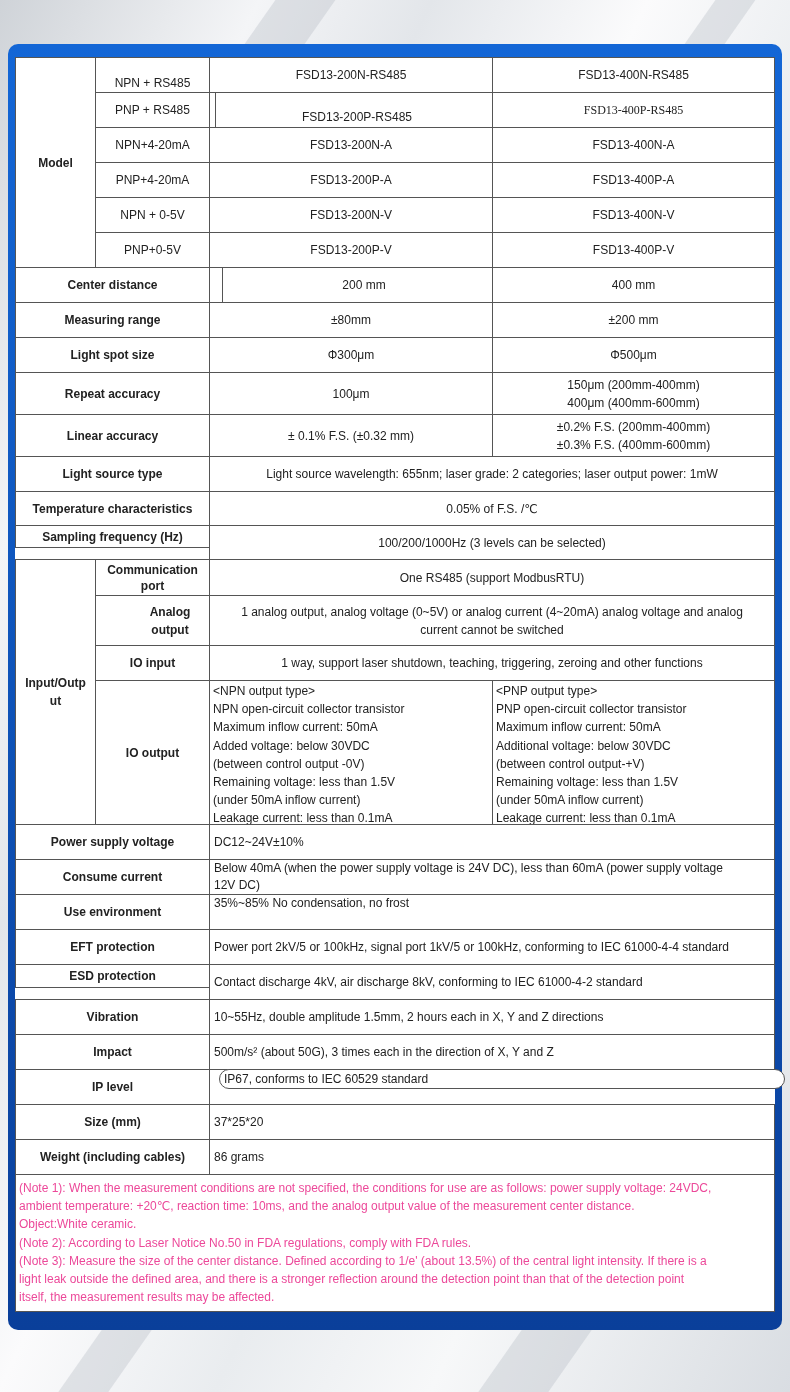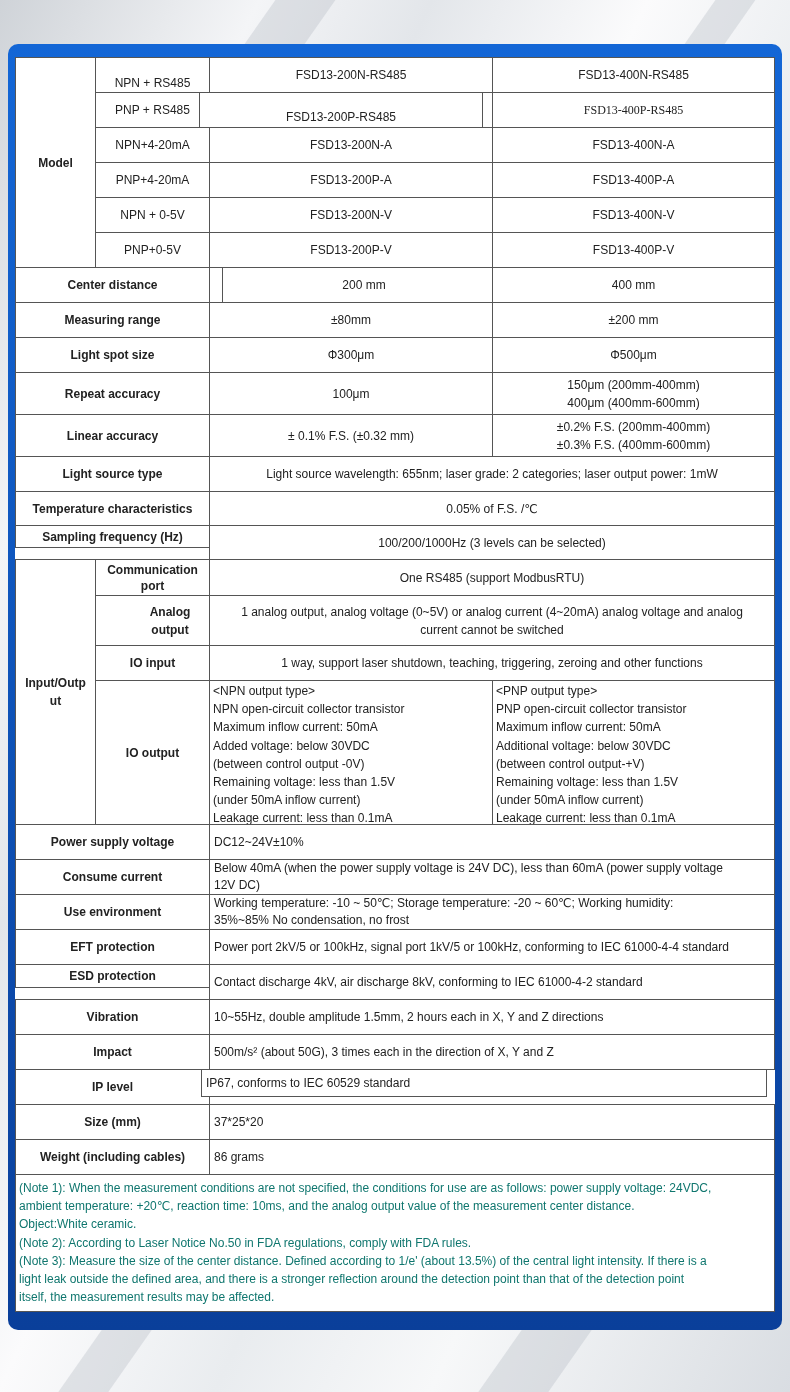--- a/index.html
+++ b/index.html
@@ -25,21 +25,21 @@
     font-size:12px; color:#222; line-height:18px; padding:0 4px; background:#fff;
   }
   .label { font-weight:bold; }
   .left { justify-content:flex-start; text-align:left; padding-left:4px; }
   .multiline { flex-direction:column; }
   .multiline span { display:block; }
   .io-block { align-items:flex-start; justify-content:flex-start; text-align:left; flex-direction:column; padding:1px 3px; }
   .io-block span { display:block; white-space:nowrap; line-height:18.2px; }
   .notes {
     position:absolute; left:15px; top:1173px; width:760px; height:139px; box-sizing:border-box;
-    border:1px solid #555; border-top:none; padding:6px 2px 0 3px; font-size:12px; line-height:18.2px; color:#0f766e;
+    border:1px solid #555; border-top:none; padding:6px 2px 0 3px; font-size:12px; line-height:18.2px; color:#ec4899;
   }
   .notes div { white-space:nowrap; }
 </style>
 </head>
 <body>
 
 <div class="bg-stripe" style="left:260px;top:0;width:60px;height:44px;"></div>
 <div class="bg-stripe" style="left:700px;top:0;width:40px;height:44px;"></div>
 <div class="bg-stripe" style="left:80px;top:1330px;width:50px;height:62px;"></div>
 <div class="bg-stripe" style="left:500px;top:1330px;width:70px;height:62px;"></div>
@@ -47,21 +47,21 @@
 <div class="frame"></div>
 <div class="sheet"></div>
 
 <div class="cell label" style="left:16px;top:58px;width:81px;height:211px;">Model</div>
 
 <div class="cell" style="left:96px;top:58px;width:115px;height:52px;">NPN + RS485</div>
 <div class="cell" style="left:210px;top:58px;width:284px;height:36px;">FSD13-200N-RS485</div>
 <div class="cell" style="left:493px;top:58px;width:283px;height:36px;">FSD13-400N-RS485</div>
 
 <div class="cell" style="left:96px;top:93px;width:115px;height:36px;">PNP + RS485</div>
-<div class="cell" style="left:200px;top:93px;width:284px;height:49px;">FSD13-200P-RS485</div>
+<div class="cell" style="left:216px;top:93px;width:284px;height:49px;">FSD13-200P-RS485</div>
 <div class="cell" style="left:493px;top:93px;width:283px;height:36px;font-family:Liberation Serif, serif;">FSD13-400P-RS485</div>
 
 <div class="cell" style="left:96px;top:128px;width:115px;height:36px;text-align:right;">NPN+4-20mA</div>
 <div class="cell" style="left:210px;top:128px;width:284px;height:36px;">FSD13-200N-A</div>
 <div class="cell" style="left:493px;top:128px;width:283px;height:36px;">FSD13-400N-A</div>
 
 <div class="cell" style="left:96px;top:163px;width:115px;height:36px;">PNP+4-20mA</div>
 <div class="cell" style="left:210px;top:163px;width:284px;height:36px;">FSD13-200P-A</div>
 <div class="cell" style="left:493px;top:163px;width:283px;height:36px;">FSD13-400P-A</div>
 
@@ -154,38 +154,37 @@
 <div class="cell left" style="left:210px;top:825px;width:566px;height:36px;">DC12~24V±10%</div>
 
 <div class="cell label" style="left:16px;top:860px;width:195px;height:36px;">Consume current</div>
 <div class="cell left multiline" style="left:210px;top:860px;width:566px;height:36px;align-items:flex-start;line-height:17px;">
   <span>Below 40mA (when the power supply voltage is 24V DC), less than 60mA (power supply voltage</span>
   <span>12V DC)</span>
 </div>
 
 <div class="cell label" style="left:16px;top:895px;width:195px;height:36px;">Use environment</div>
 <div class="cell left multiline" style="left:210px;top:895px;width:566px;height:36px;align-items:flex-start;line-height:17px;">
-  <span>Working temperature: -10 ~ 50℃; Storage temperature: -20 ~ 60℃; Working humidity:</span>
   <span>35%~85% No condensation, no frost</span>
 </div>
 
 <div class="cell label" style="left:16px;top:930px;width:195px;height:36px;">EFT protection</div>
 <div class="cell left" style="left:210px;top:930px;width:566px;height:36px;">Power port 2kV/5 or 100kHz, signal port 1kV/5 or 100kHz, conforming to IEC 61000-4-4 standard</div>
 
 <div class="cell label" style="left:16px;top:965px;width:195px;height:24px;">ESD protection</div>
 <div class="cell left" style="left:210px;top:965px;width:566px;height:36px;">Contact discharge 4kV, air discharge 8kV, conforming to IEC 61000-4-2 standard</div>
 
 <div class="cell label" style="left:16px;top:1000px;width:195px;height:36px;">Vibration</div>
 <div class="cell left" style="left:210px;top:1000px;width:566px;height:36px;">10~55Hz, double amplitude 1.5mm, 2 hours each in X, Y and Z directions</div>
 
 <div class="cell label" style="left:16px;top:1035px;width:195px;height:36px;">Impact</div>
 <div class="cell left" style="left:210px;top:1035px;width:566px;height:36px;">500m/s² (about 50G), 3 times each in the direction of X, Y and Z</div>
 
 <div class="cell label" style="left:16px;top:1070px;width:195px;height:36px;">IP level</div>
-<div class="cell left" style="left:202px;top:1070px;width:566px;height:28px;">IP67, conforms to IEC 60529 standard</div>
+<div class="cell left" style="left:220px;top:1070px;width:566px;height:20px;border-radius:13px;">IP67, conforms to IEC 60529 standard</div>
 
 <div class="cell label" style="left:16px;top:1105px;width:195px;height:36px;">Size (mm)</div>
 <div class="cell left" style="left:210px;top:1105px;width:566px;height:36px;">37*25*20</div>
 
 <div class="cell label" style="left:16px;top:1140px;width:195px;height:36px;">Weight (including cables)</div>
 <div class="cell left" style="left:210px;top:1140px;width:566px;height:36px;">86 grams</div>
 
 <div class="notes">
   <div>(Note 1): When the measurement conditions are not specified, the conditions for use are as follows: power supply voltage: 24VDC,</div>
   <div>ambient temperature: +20℃, reaction time: 10ms, and the analog output value of the measurement center distance.</div>

